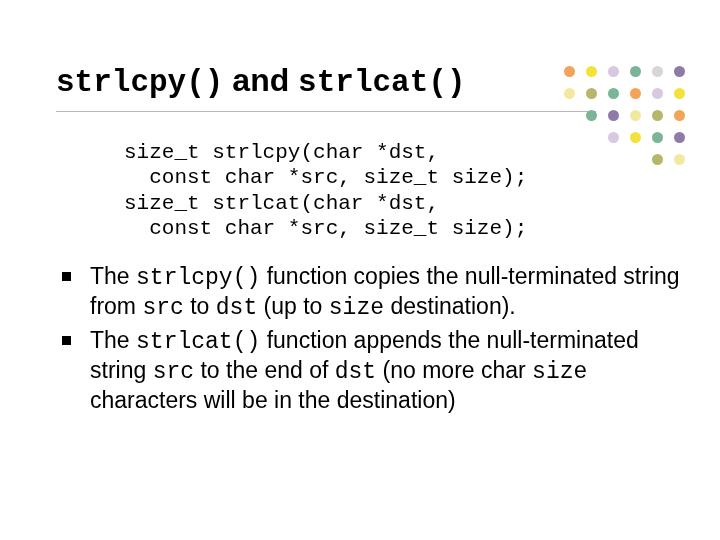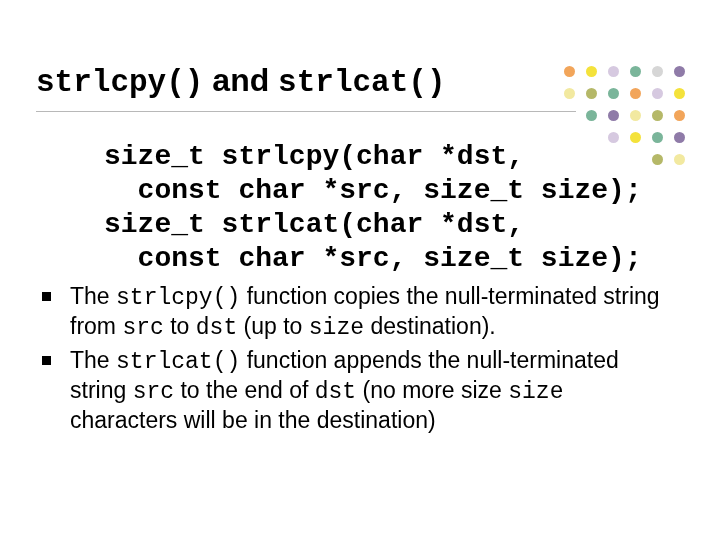--- a/index.html
+++ b/index.html
@@ -11,21 +11,21 @@
     font-family: Arial, Helvetica, sans-serif;
     color: #000;
     overflow: hidden;
     position: relative;
   }
   .slide {
     position: relative;
     width: 720px;
     height: 540px;
     box-sizing: border-box;
-    padding: 62px 36px 0 36px;
+    padding: 62px 36px 0 56px;
   }
   .title {
     font-size: 32px;
     font-weight: bold;
     line-height: 1.15;
     padding-bottom: 10px;
     margin-bottom: 28px;
     border-bottom: 1px solid #b8b8b8;
     width: 540px;
   }
@@ -49,25 +49,25 @@
     position: absolute;
     left: 6px;
     top: 10px;
     width: 9px;
     height: 9px;
     background: #000;
     border-radius: 0;
   }
   .codeblock {
     font-family: "Courier New", Courier, monospace;
-    font-weight: bold;
-    font-size: 28px;
+    font-weight: normal;
+    font-size: 21px;
     line-height: 1.22;
     white-space: pre;
-    margin: 6px 0 6px 68px;
+    margin: 6px 0 20px 68px;
   }
   .inline-code {
     font-family: "Courier New", Courier, monospace;
     font-weight: normal;
     font-size: 23px;
   }
   
   .dots {
     position: absolute;
     top: 62px;
@@ -136,17 +136,17 @@
   <div class="codeblock"><span>size_t strlcpy(char *dst,</span>
 <span>  const char *src, size_t size);</span>
 <span>size_t strlcat(char *dst,</span>
 <span>  const char *src, size_t size);</span></div>
 
   <ul class="bullets">
     <li>
       <span>The </span><span class="inline-code">strlcpy()</span><span> function copies the null-terminated string from </span><span class="inline-code">src</span><span> to </span><span class="inline-code">dst</span><span> (up to </span><span class="inline-code">size</span><span> destination).</span>
     </li>
     <li>
-      <span>The </span><span class="inline-code">strlcat()</span><span> function appends the null-terminated string </span><span class="inline-code">src</span><span> to the end of </span><span class="inline-code">dst</span><span> (no more size </span><span class="inline-code">size</span><span> characters will be in the destination)</span>
+      <span>The </span><span class="inline-code">strlcat()</span><span> function appends the null-terminated string </span><span class="inline-code">src</span><span> to the end of </span><span class="inline-code">dst</span><span> (no more char </span><span class="inline-code">size</span><span> characters will be in the destination)</span>
     </li>
   </ul>
 
 </div>
 
 </body></html>

